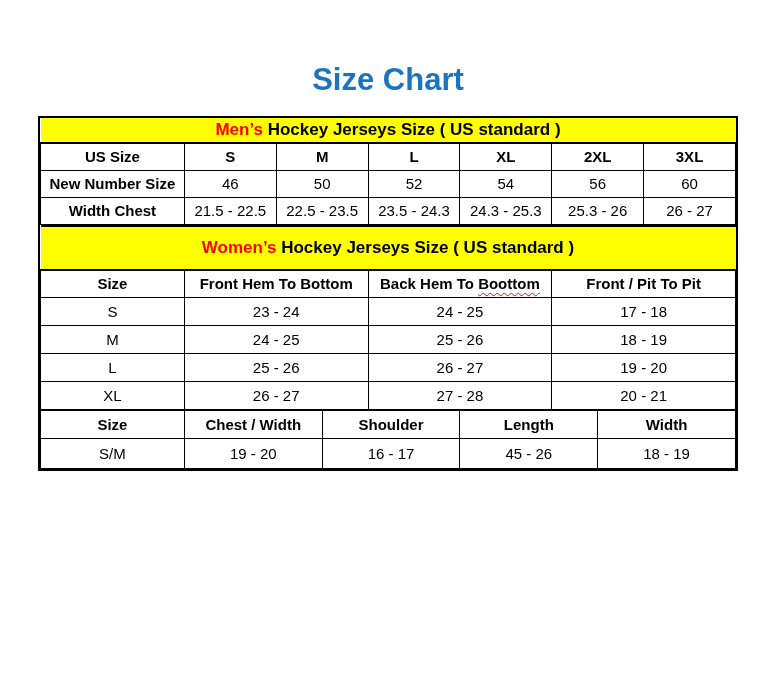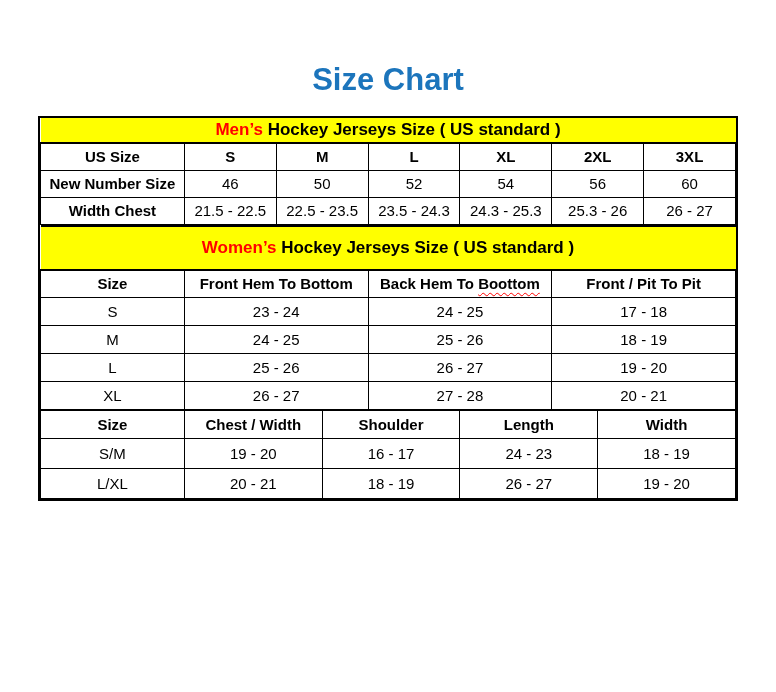--- a/index.html
+++ b/index.html
@@ -181,26 +181,19 @@
           <th class="col-header">Size</th>
           <th class="col-header">Chest / Width</th>
           <th class="col-header">Shoulder</th>
           <th class="col-header">Length</th>
           <th class="col-header">Width</th>
         </tr>
         <tr class="data-row">
           <th class="row-label">S/M</th>
           <td class="size-cell">19 - 20</td>
           <td class="size-cell">16 - 17</td>
-          <td class="size-cell">24 - 23</td>
+          <td class="size-cell">45 - 26</td>
           <td class="size-cell">18 - 19</td>
-        </tr>
-        <tr class="data-row">
-          <th class="row-label">L/XL</th>
-          <td class="size-cell">20 - 21</td>
-          <td class="size-cell">18 - 19</td>
-          <td class="size-cell">26 - 27</td>
-          <td class="size-cell">19 - 20</td>
         </tr>
       </tbody>
   </table>
 
 </div>
 
 </body></html>

